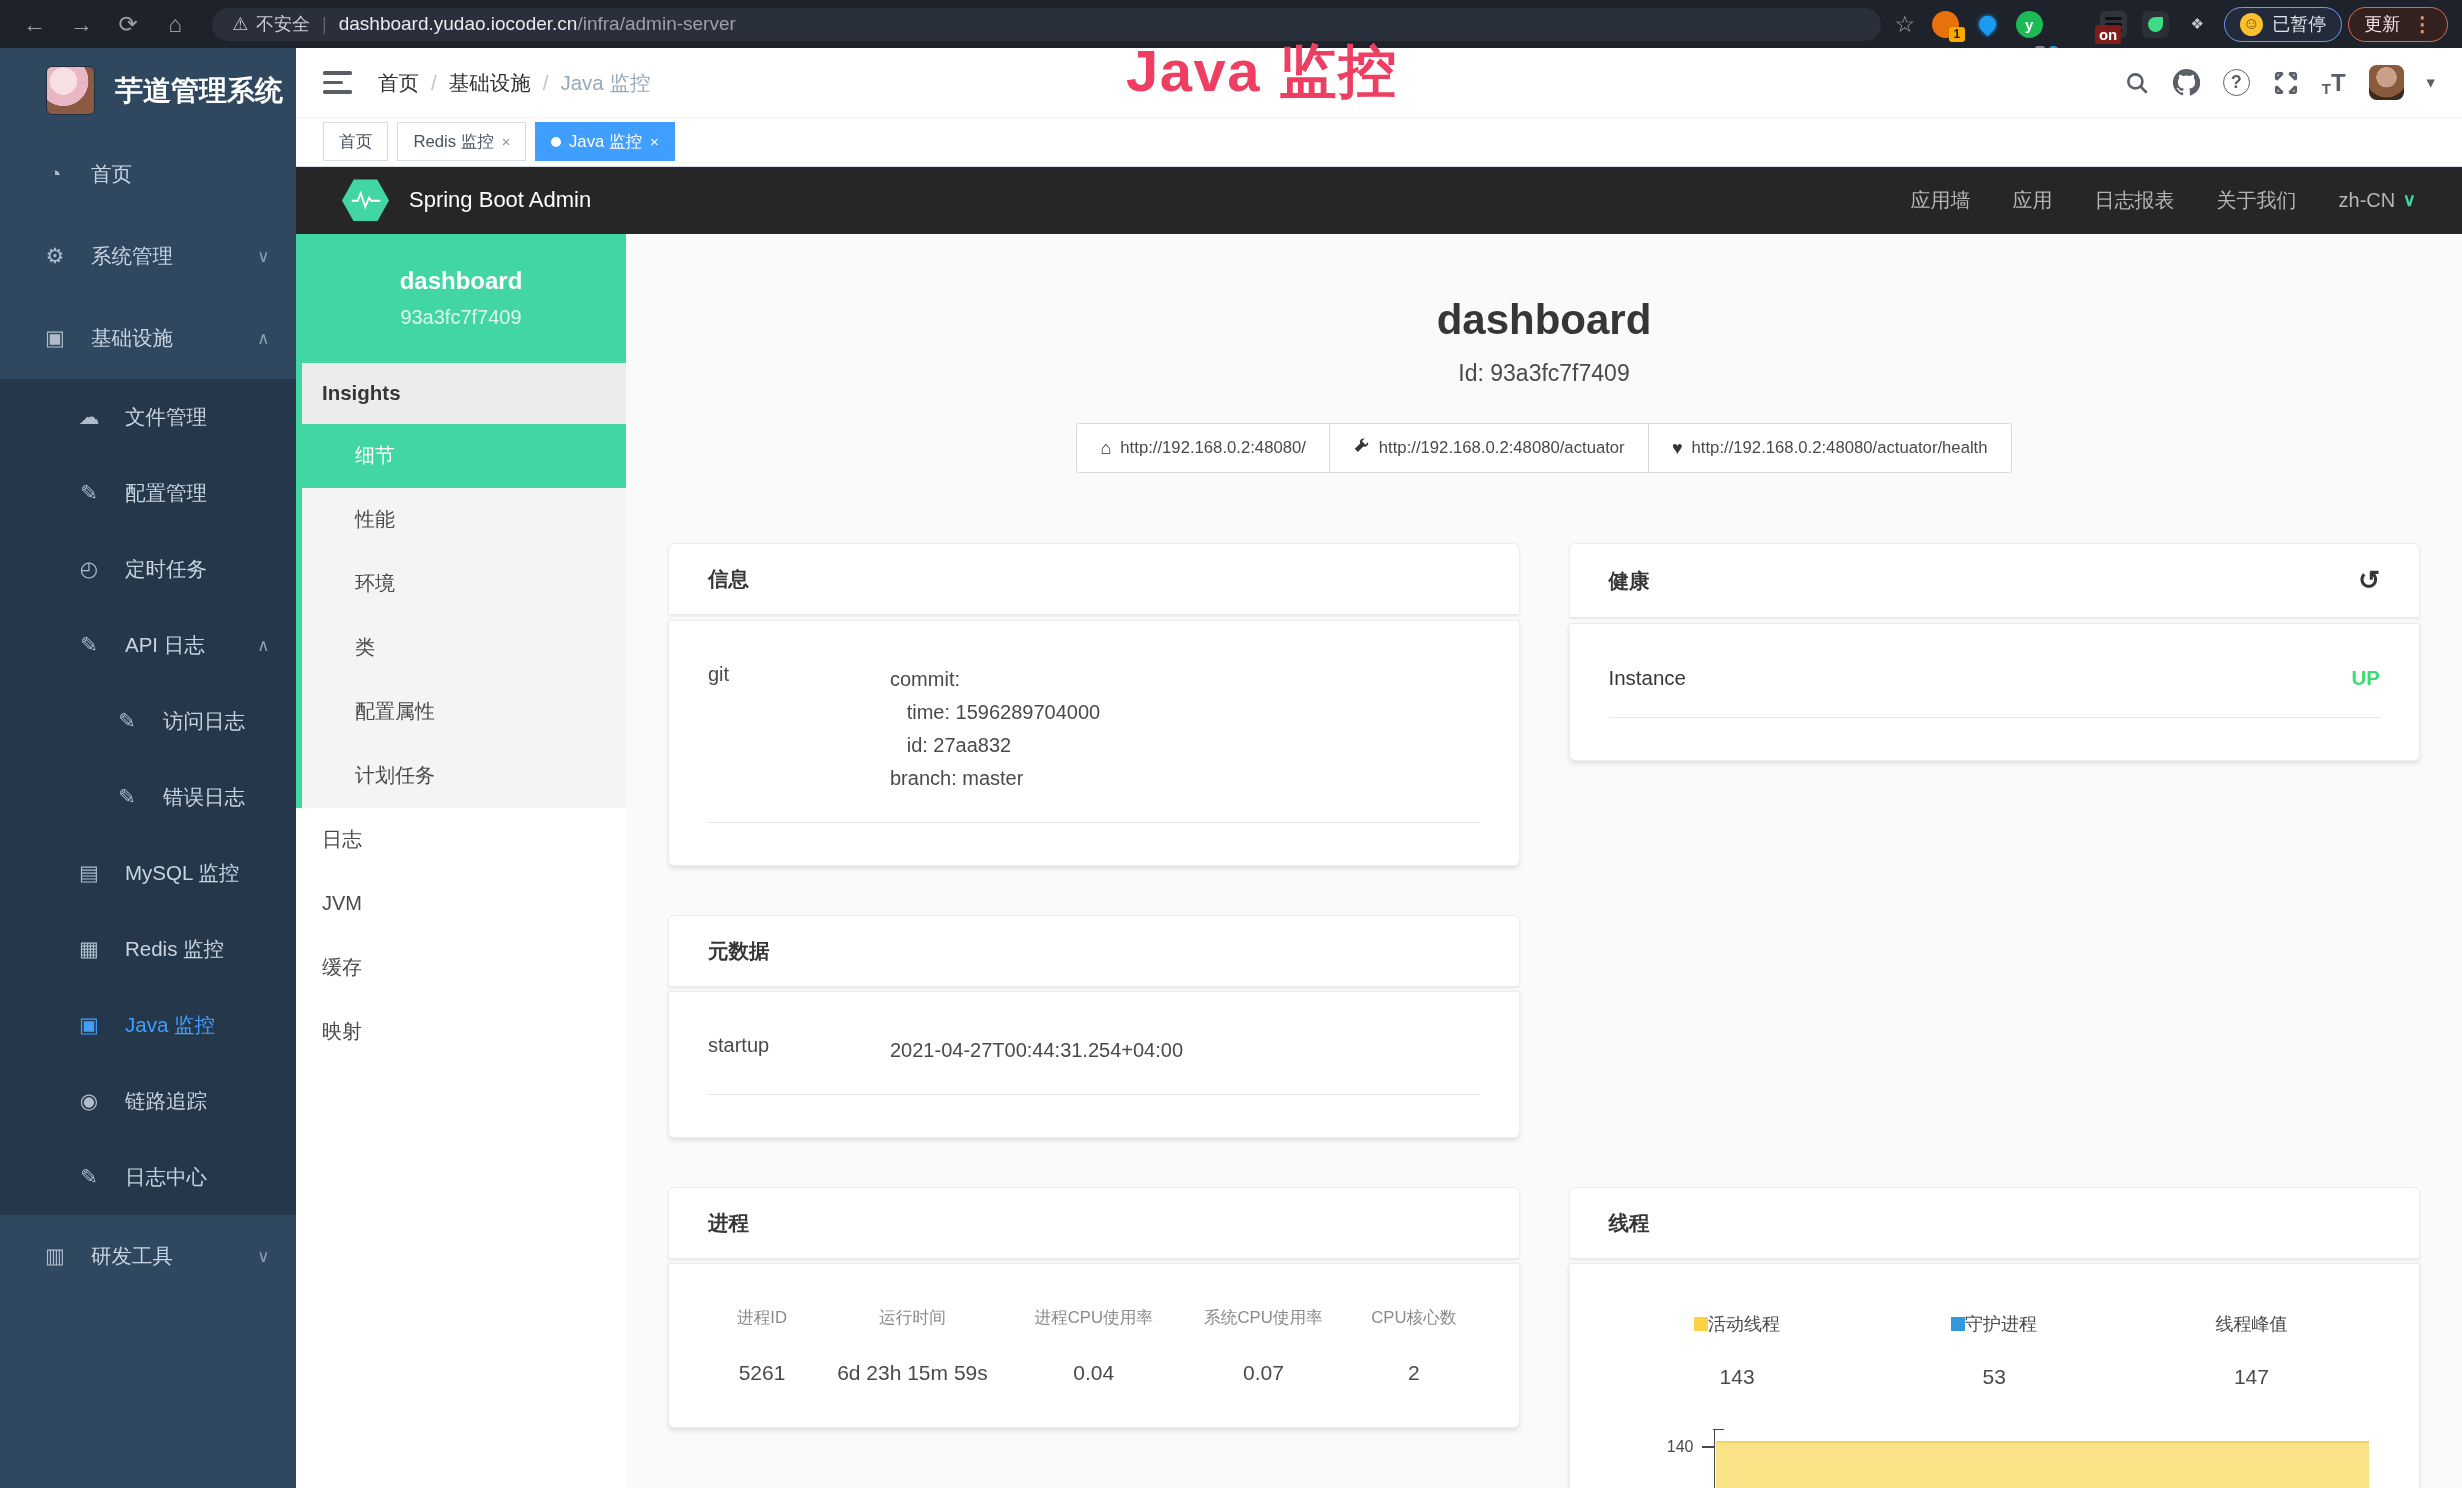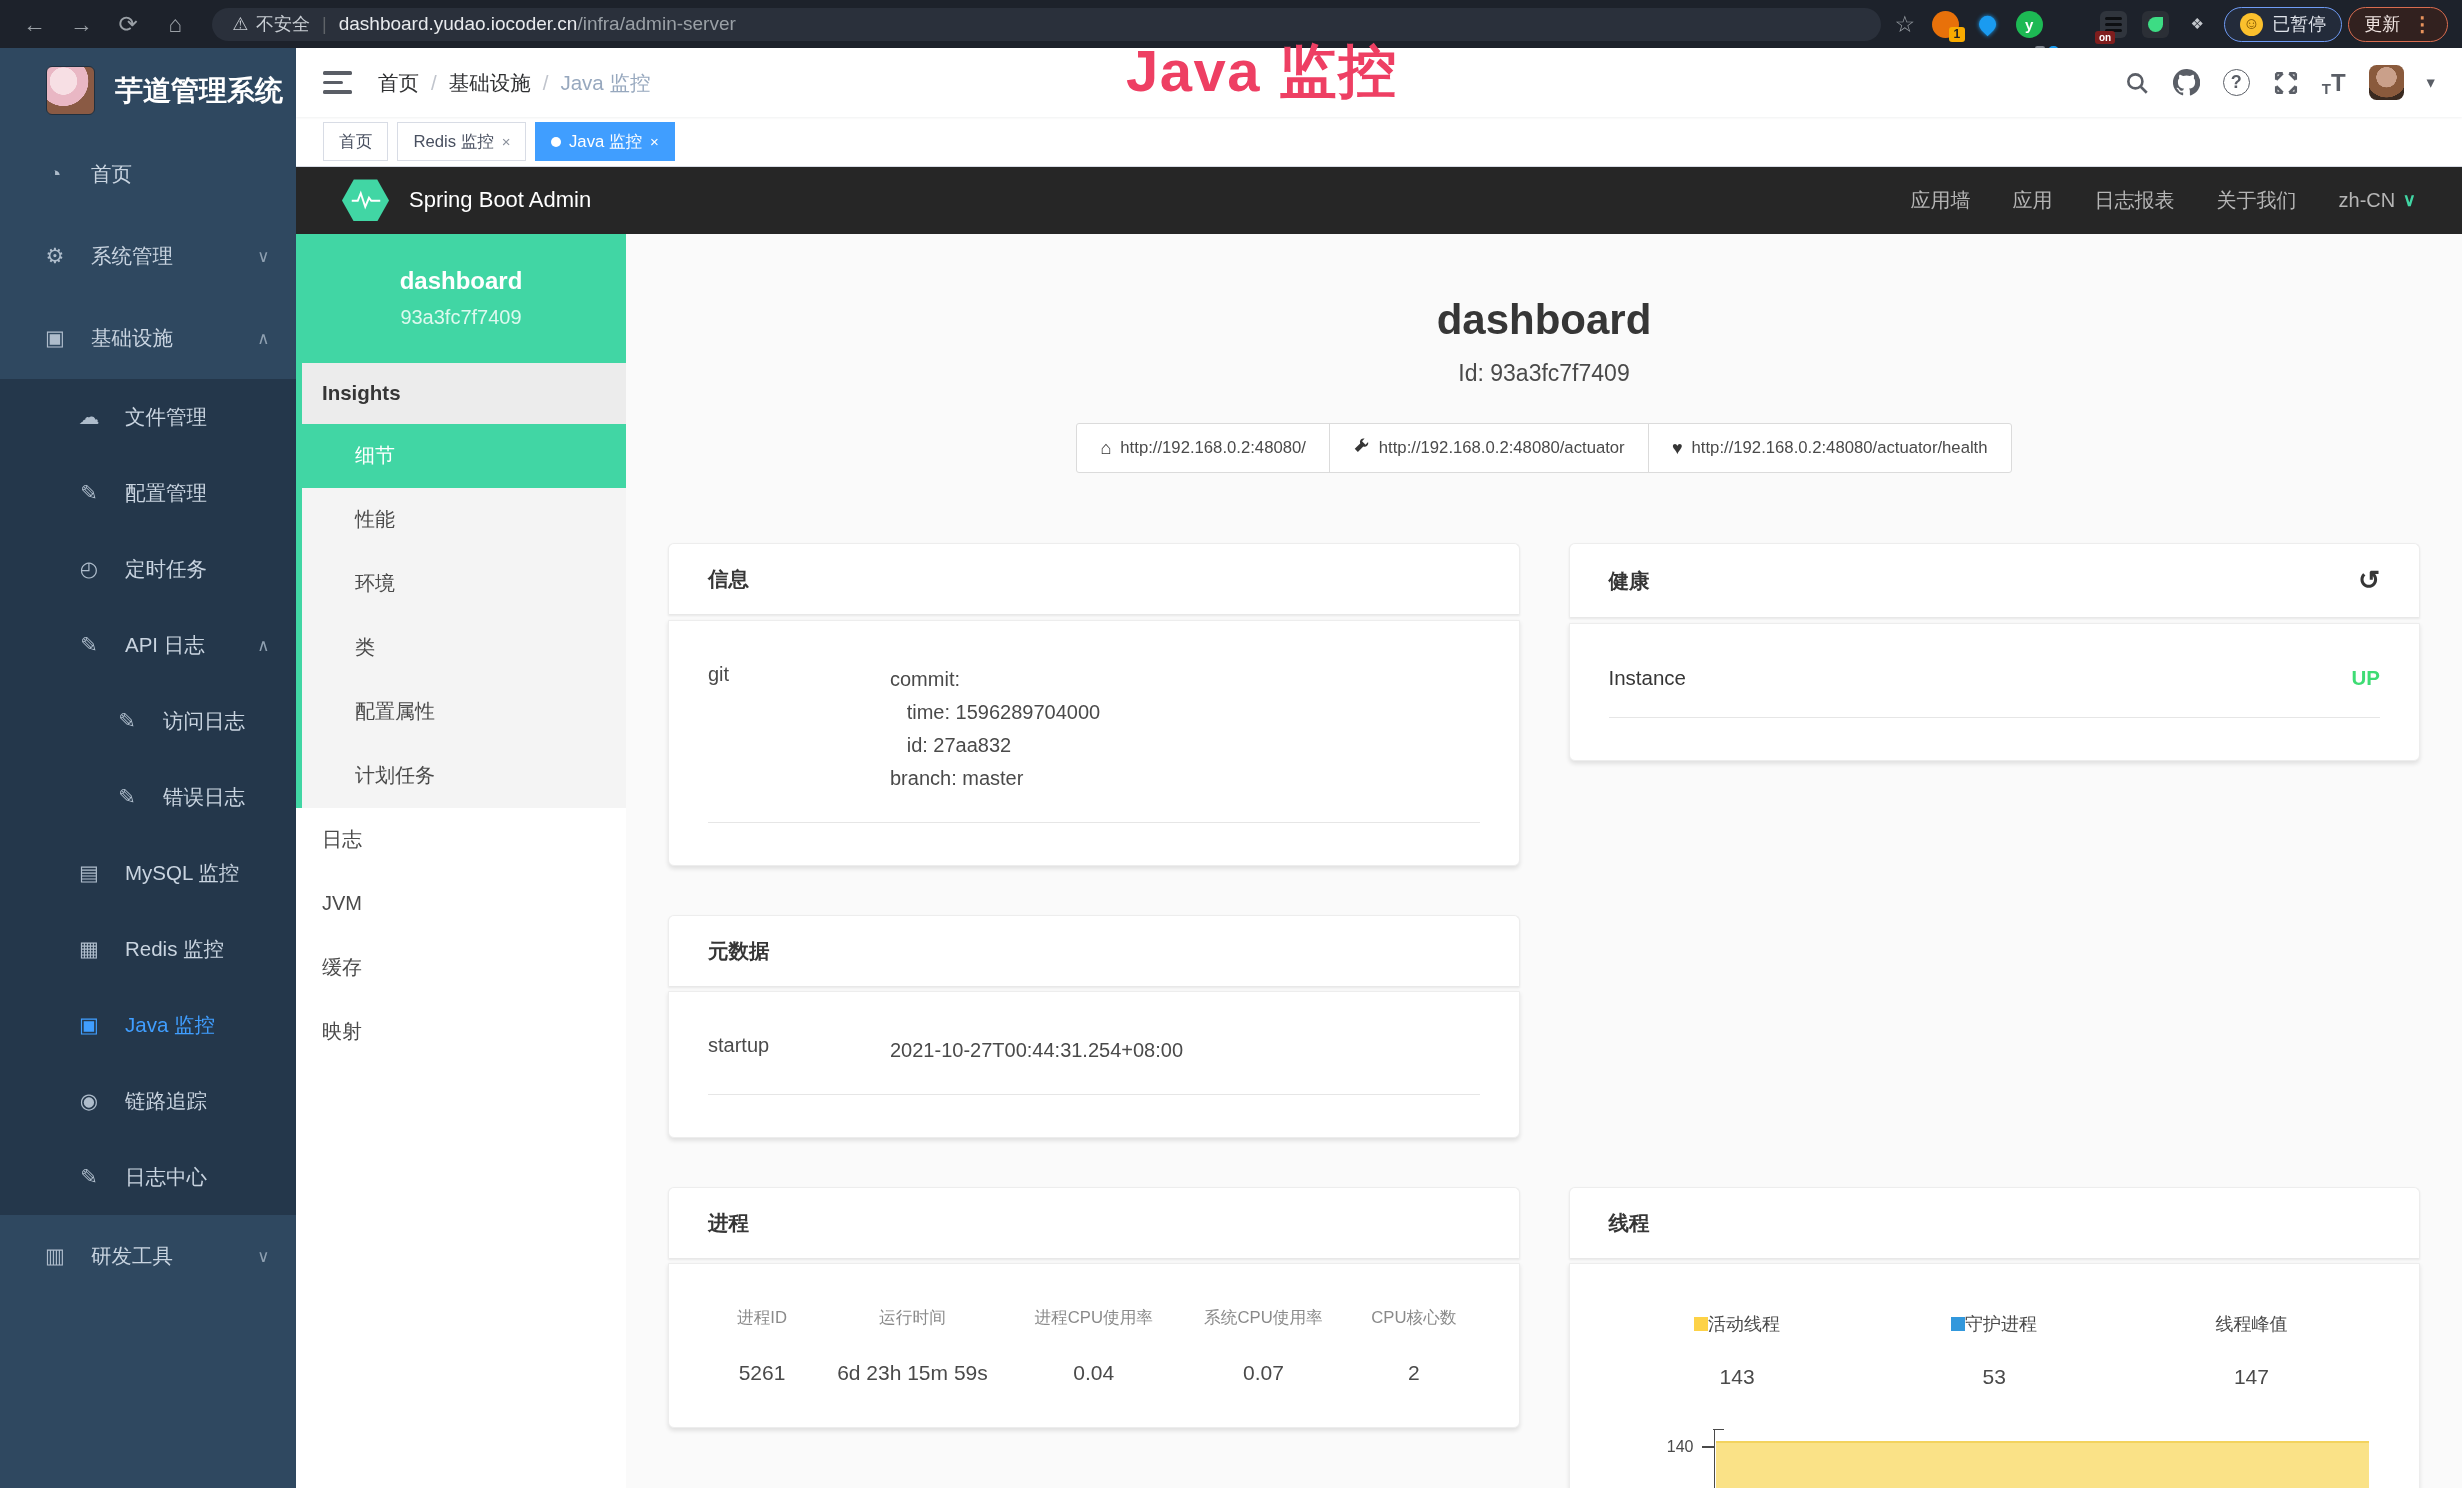--- a/index.html
+++ b/index.html
@@ -23,21 +23,21 @@
   .ext.pin { background:transparent; }
   .ext.pin .drop { width:16.7px; height:16.7px; background:#1a9bf0; border-radius:50% 50% 50% 0; transform:rotate(-45deg); box-shadow:0 0 4.6px #1a9bf0; }
   .ext.ycircle { background:#1db954; border-radius:50%; color:#fff; font-weight:bold; }
   .ext.grid { background:transparent; }
   .ext.grid .g { display:grid; grid-template-columns:10.6px 10.6px; gap:3px; }
   .ext.grid .g i { width:10.6px; height:10.6px; background:#7d838c; border-radius:2.3px; }
   .ext.grid .g i.b { background:#1a9bf0; border-radius:50%; }
   .ext.onx { background:#30353d; }
   .ext.onx .lines { display:flex; flex-direction:column; gap:3px; }
   .ext.onx .lines i { width:16.7px; height:3px; background:#111; background:#0d0f12; border-radius:1.5px; }
-  .ext .badgeon { position:absolute; left:-4.6px; bottom:-6px; background:#7f1d1d; color:#fff; font-size:10px; font-weight:bold; padding:0.8px 3.8px; border-radius:3px; }
+  .ext .badgeon { position:absolute; left:-4.6px; bottom:-6px; background:#7f1d1d; color:#fff; font-size:15px; font-weight:bold; padding:0.8px 3.8px; border-radius:3px; }
   .ext.leaf { background:#2b2f36; }
   .ext.leaf .dot { width:15px; height:15px; background:#3ddc84; border-radius:50% 0 50% 50%; }
   .ext.puzzle { color:#c3c7cc; background:transparent; }
   .pill { display:flex; align-items:center; gap:9px; height:35px; border-radius:18px; padding:0 15px; flex:0 0 auto; }
   .pill.paused { border:1.5px solid #6f9bf5; background:#232b3a; }
   .pill .face { width:23px; height:23px; border-radius:50%; background:#fbc02d; color:#7a4f00; font-size:16.7px; display:flex; align-items:center; justify-content:center; }
   .pill.paused .txt { color:#dfe3ea; font-size:18px; }
   .pill.update { border:1.5px solid #d96c4f; background:#32211f; gap:12px; }
   .pill.update .txt { color:#f0e5e2; font-size:18px; }
   .pill.update .kebab { color:#e8935c; font-size:20px; font-weight:bold; }
@@ -445,21 +445,21 @@
             </div>
           </div>
 
           <div>
             <div class="card-head">
                 <span>元数据</span>
               </div>
             <div class="card-body">
               <div class="kv">
                 <span class="k">startup</span>
-                <span class="v">2021-10-27T00:44:31.254+08:00</span>
+                <span class="v">2021-04-27T00:44:31.254+04:00</span>
               </div>
               <div class="hr"></div>
             </div>
           </div>
           <div></div>
 
           <div>
             <div class="card-head">
                 <span>进程</span>
               </div>

